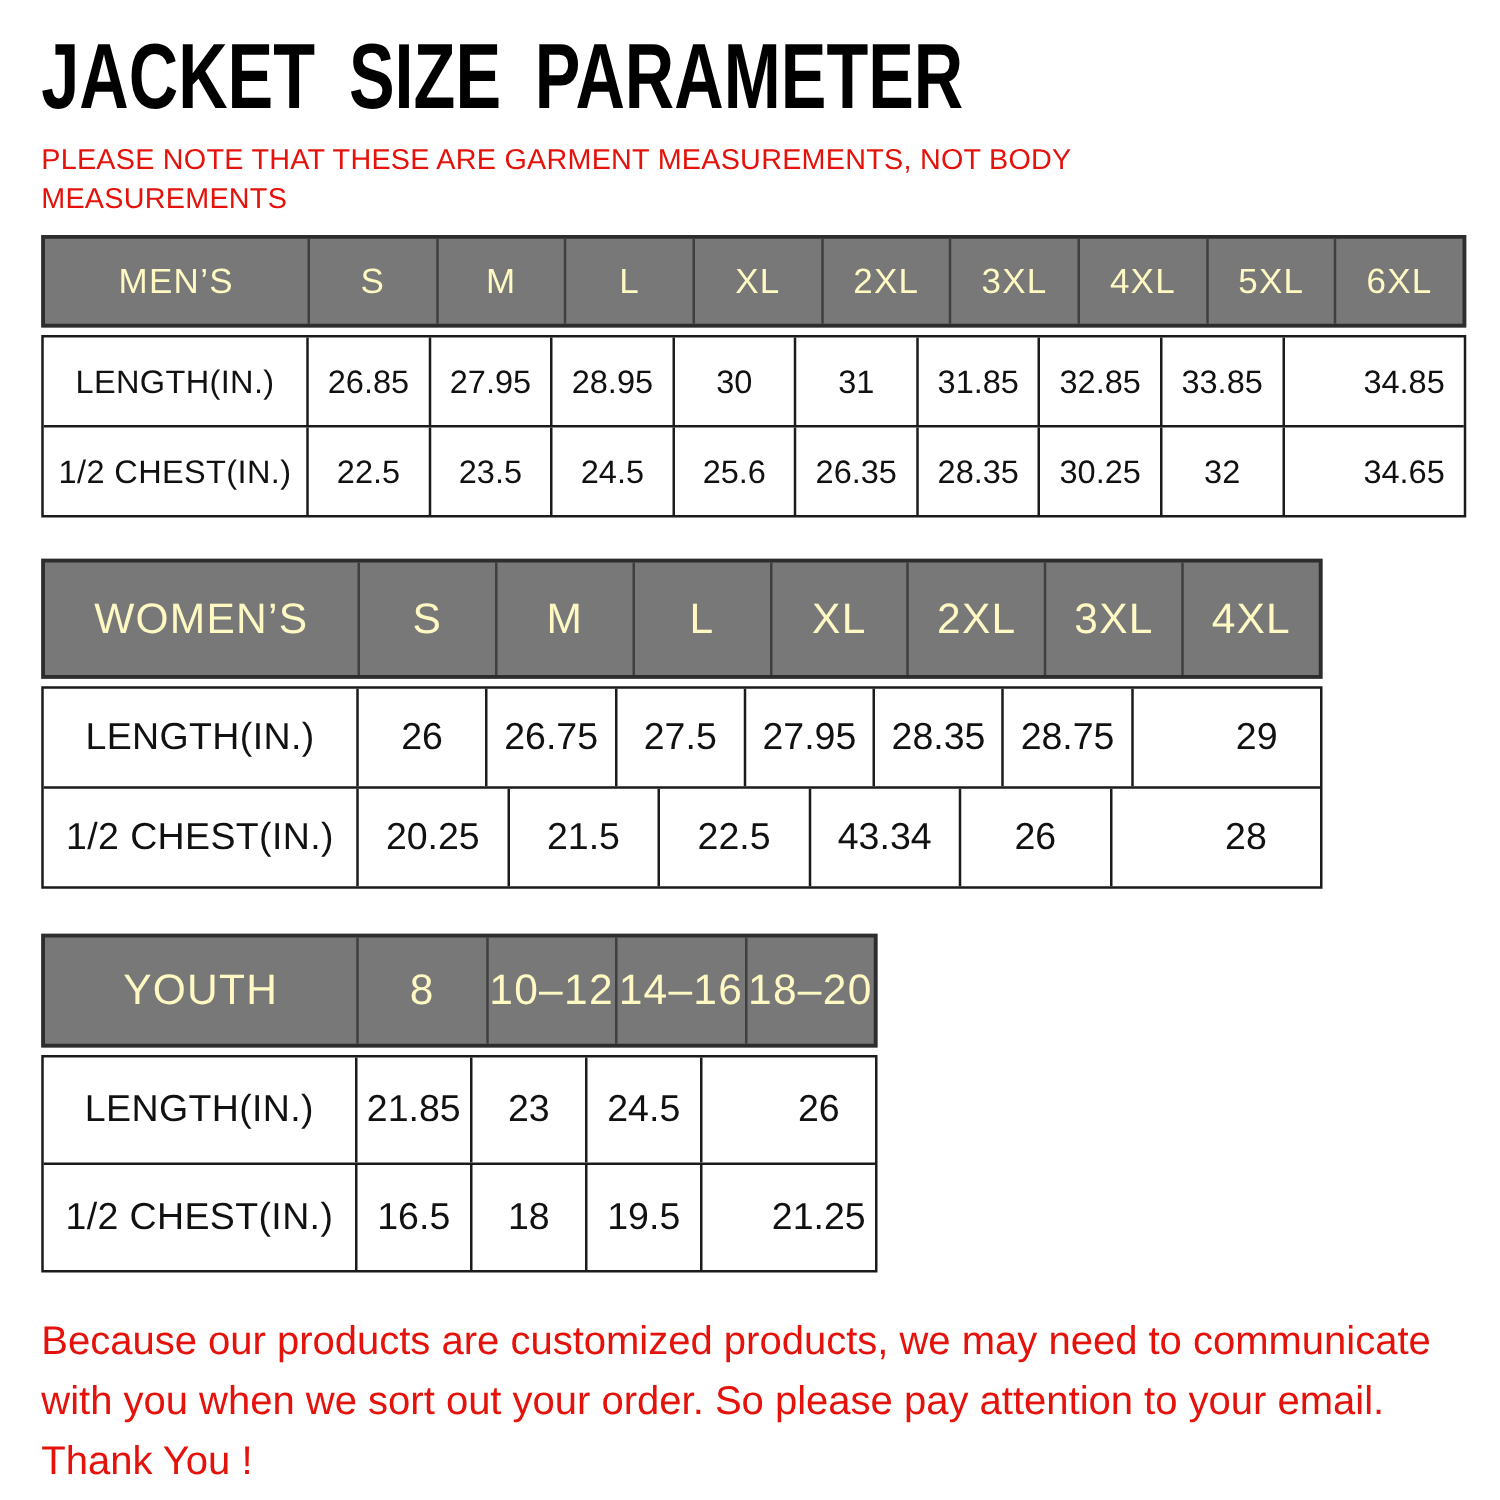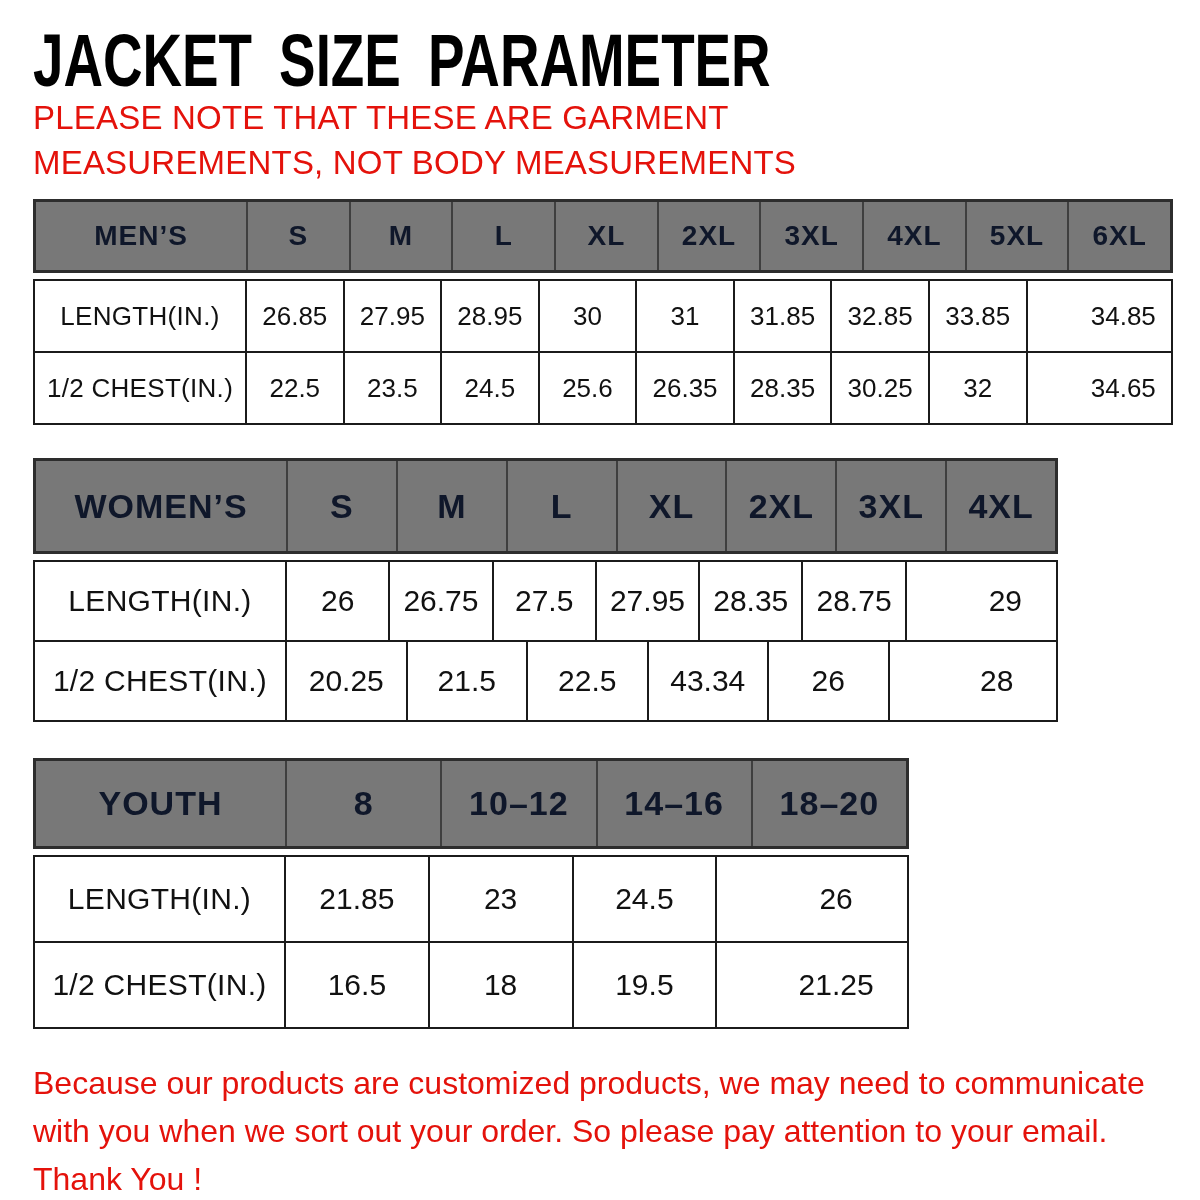--- a/index.html
+++ b/index.html
@@ -21,46 +21,46 @@
   
   .title{
     font-size:74px;font-weight:bold;line-height:0.95;
     letter-spacing:0px;word-spacing:16px;white-space:nowrap;
     transform:scaleX(0.74);transform-origin:left center;
     display:inline-block;color:#000;
   }
 
   
   .note{
-    max-width:890px;
-    color:var(--red);font-size:33px;line-height:1.35;
+    margin-top:16px;max-width:890px;
+    color:var(--red);font-size:23px;line-height:1.35;
     letter-spacing:0.2px;
   }
   .footer-note{
     margin-top:30px;max-width:1130px;
     color:var(--red);font-size:32px;line-height:1.5;
   }
   .usage-note{
     margin-top:16px;color:var(--red);
     font-size:31px;white-space:nowrap;
     transform:scaleX(0.95);transform-origin:left center;
     display:inline-block;
   }
 
   
   .tables{margin-top:14px;}
   .size-table{}
   .t-mens  {--labelw:212px;--headh:68px;--rowh:70px;--hfs:28px;--vfs:26px;width:1140px;}
   .t-womens{--labelw:252px;--headh:90px;--rowh:78px;--hfs:34px;--vfs:30px;width:1025px;margin-top:33px;}
-  .t-youth {--labelw:251px;--headh:85px;--rowh:84px;--hfs:34px;--vfs:30px;width:876px;margin-top:36px;}
+  .t-youth {--labelw:251px;--headh:85px;--rowh:84px;--hfs:34px;--vfs:30px;width:669px;margin-top:36px;}
 
   .thead{
     display:flex;background:var(--gray);
     border:3px solid var(--hborder);
-    color:#0f172a;font-weight:bold;
+    color:#fef9c3;font-weight:normal;justify-content:flex-end;
   }
   .thead .cell{
     height:var(--headh);font-size:var(--hfs);
     border-right:2px solid var(--hsep);
     letter-spacing:1px;
   }
   .thead .cell:last-child{border-right:none;}
 
   .tbody{border:2px solid var(--bborder);margin-top:6px;background:#fff;}
   .trow{display:flex;border-bottom:2px solid var(--bborder);}

